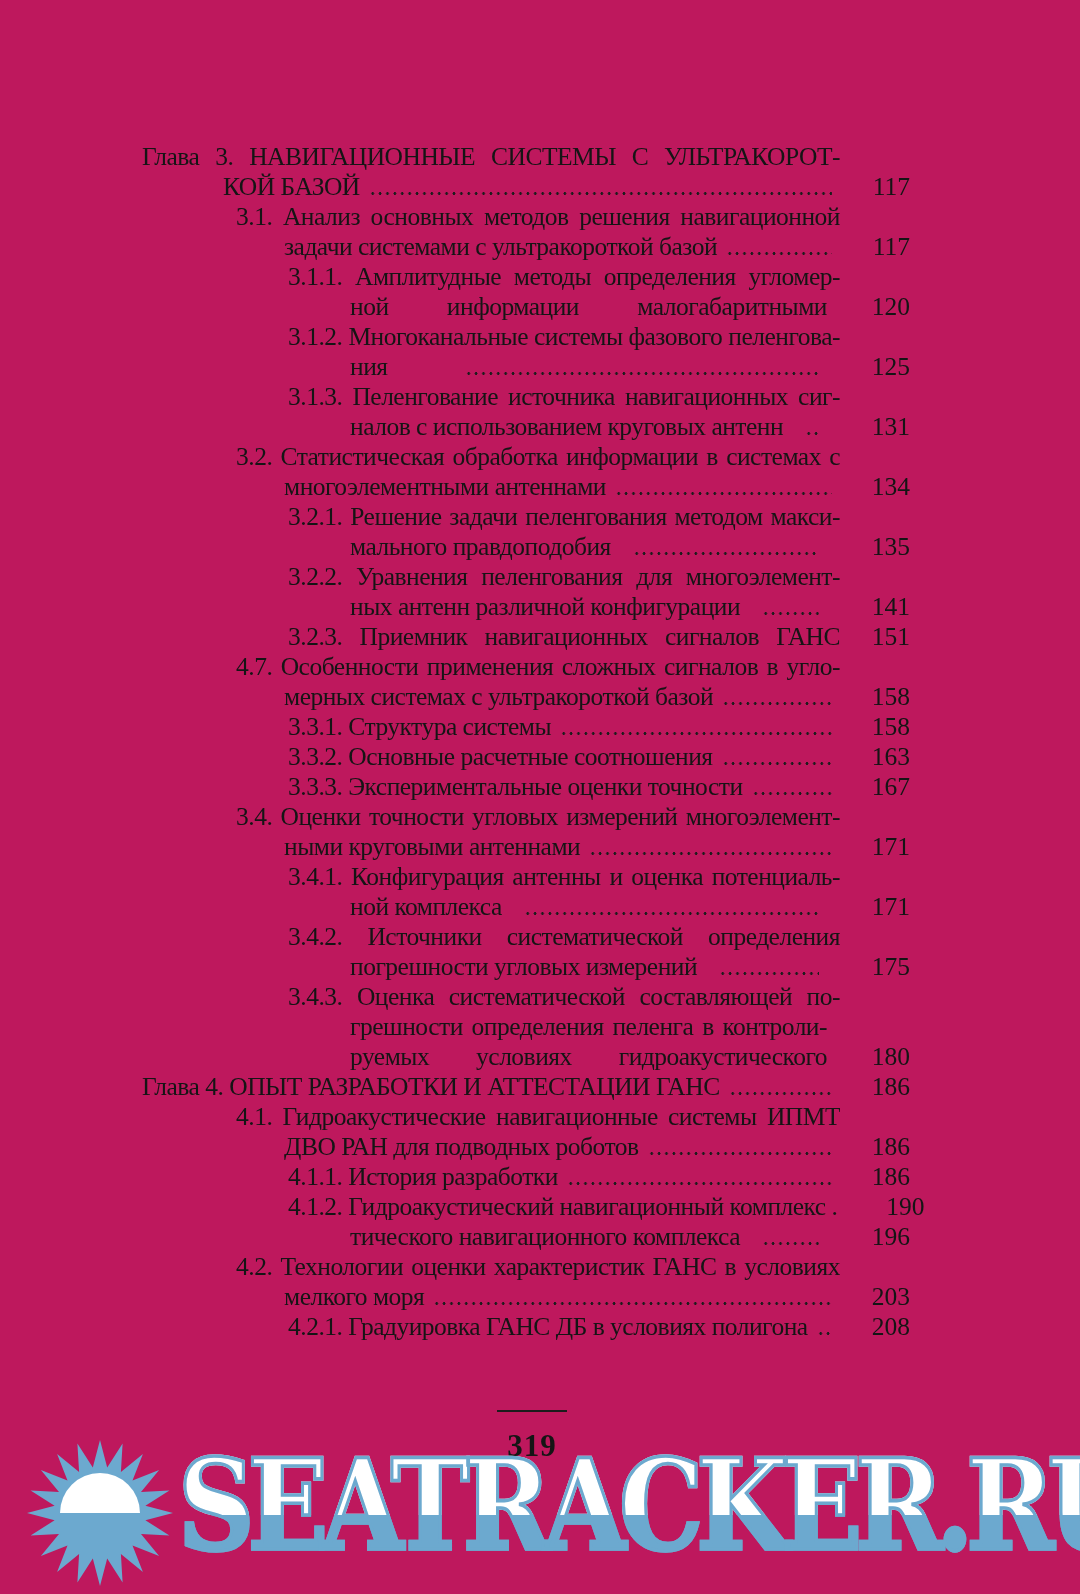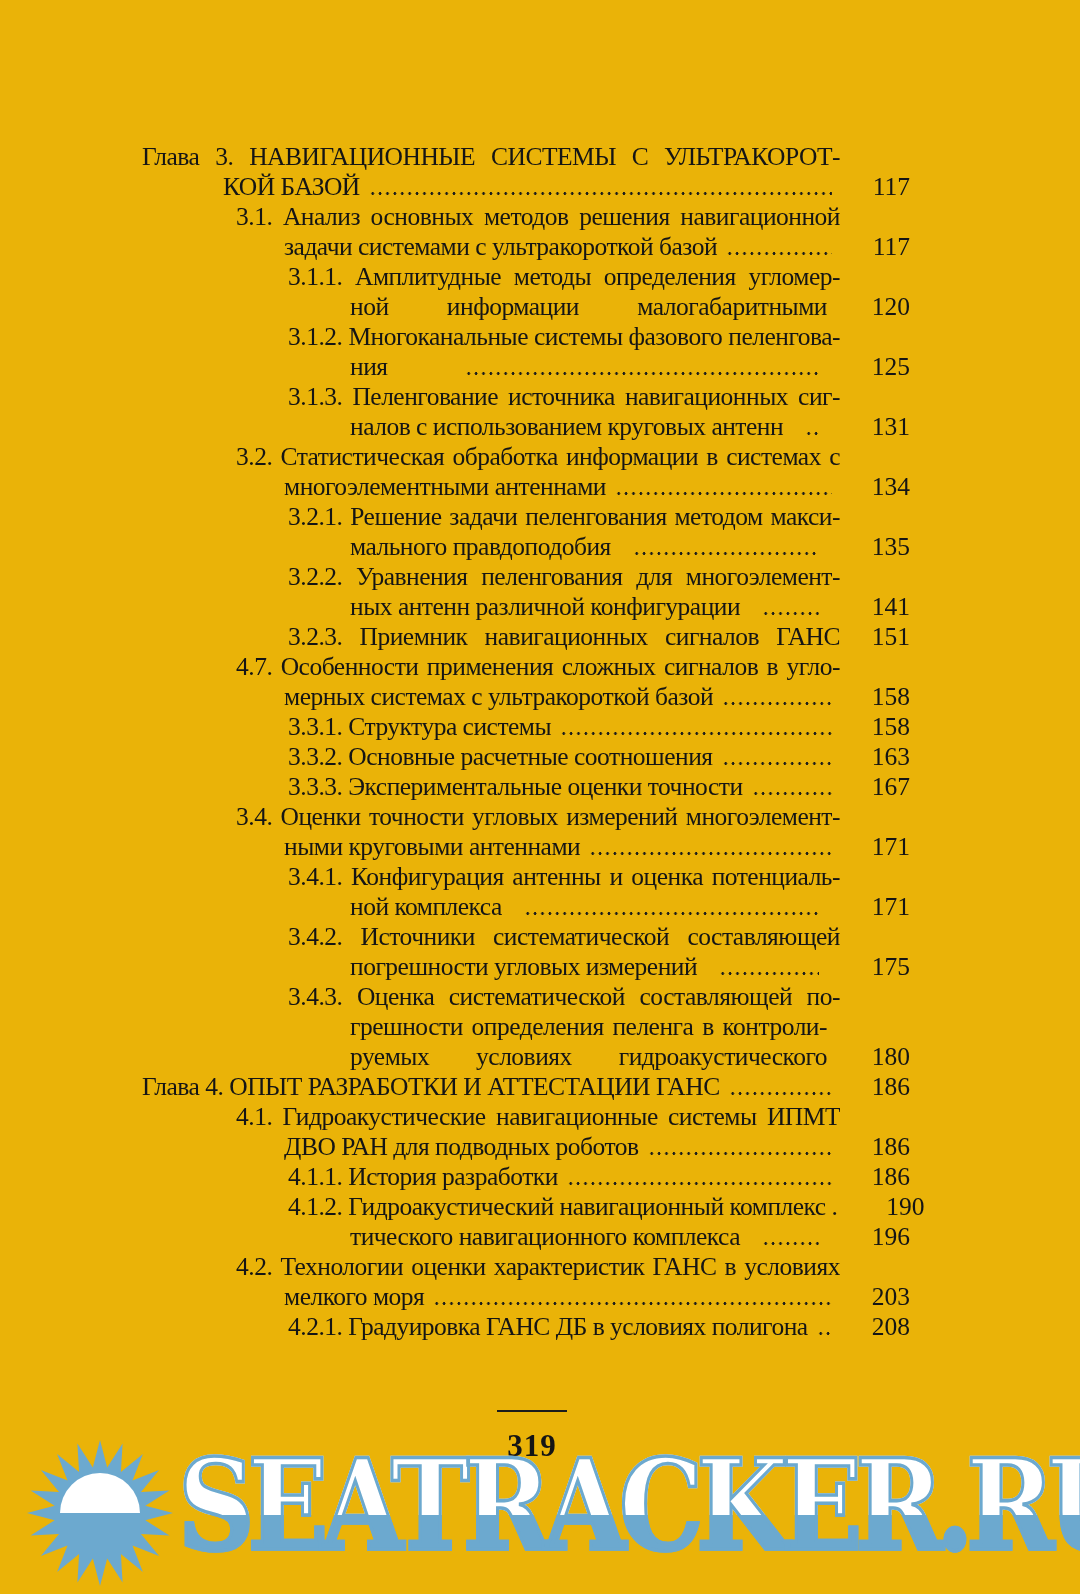--- a/index.html
+++ b/index.html
@@ -2,21 +2,21 @@
 <html style="--wm-color: #6CA9CF;"><head>
 <meta charset="utf-8">
 <style>
   * { margin:0; padding:0; box-sizing:border-box; }
   :root { --wm-color:#6CA9CF; --ink:#151515; }
   html,body { background:#ffffff; }
   body {
     width:1080px; height:1594px; position:relative; overflow:hidden;
     font-family:"Liberation Serif","DejaVu Serif",serif; color:var(--ink);
   }
-  .page { position:absolute; inset:0; background:#eab308; }
+  .page { position:absolute; inset:0; background:#be185d; }
 
   
   .toc {
     position:absolute; left:142px; top:142px; width:768px;
     font-size:25.5px; letter-spacing:-0.5px;
   }
   .row { display:flex; align-items:baseline; height:30px; line-height:30px; white-space:nowrap; }
   .row.gap-before { }
   .txt { flex:0 0 auto; }
   .mode-justify .txt, .mode-fill .txt {
@@ -189,21 +189,21 @@
         <span class="txt">3.4.1. Конфигурация антенны и оценка потенциаль-</span>
 
         <span class="pg"></span>
       </div>
       <div class="row ind-l2c mode-dots">
         <span class="txt">ной комплекса</span>
         <span class="leader"></span>
         <span class="pg">171</span>
       </div>
       <div class="row ind-l2 mode-justify">
-        <span class="txt">3.4.2. Источники систематической составляющей</span>
+        <span class="txt">3.4.2. Источники систематической определения</span>
 
         <span class="pg"></span>
       </div>
       <div class="row ind-l2c mode-dots">
         <span class="txt">погрешности угловых измерений</span>
         <span class="leader"></span>
         <span class="pg">175</span>
       </div>
       <div class="row ind-l2 mode-justify">
         <span class="txt">3.4.3. Оценка систематической составляющей по-</span>

